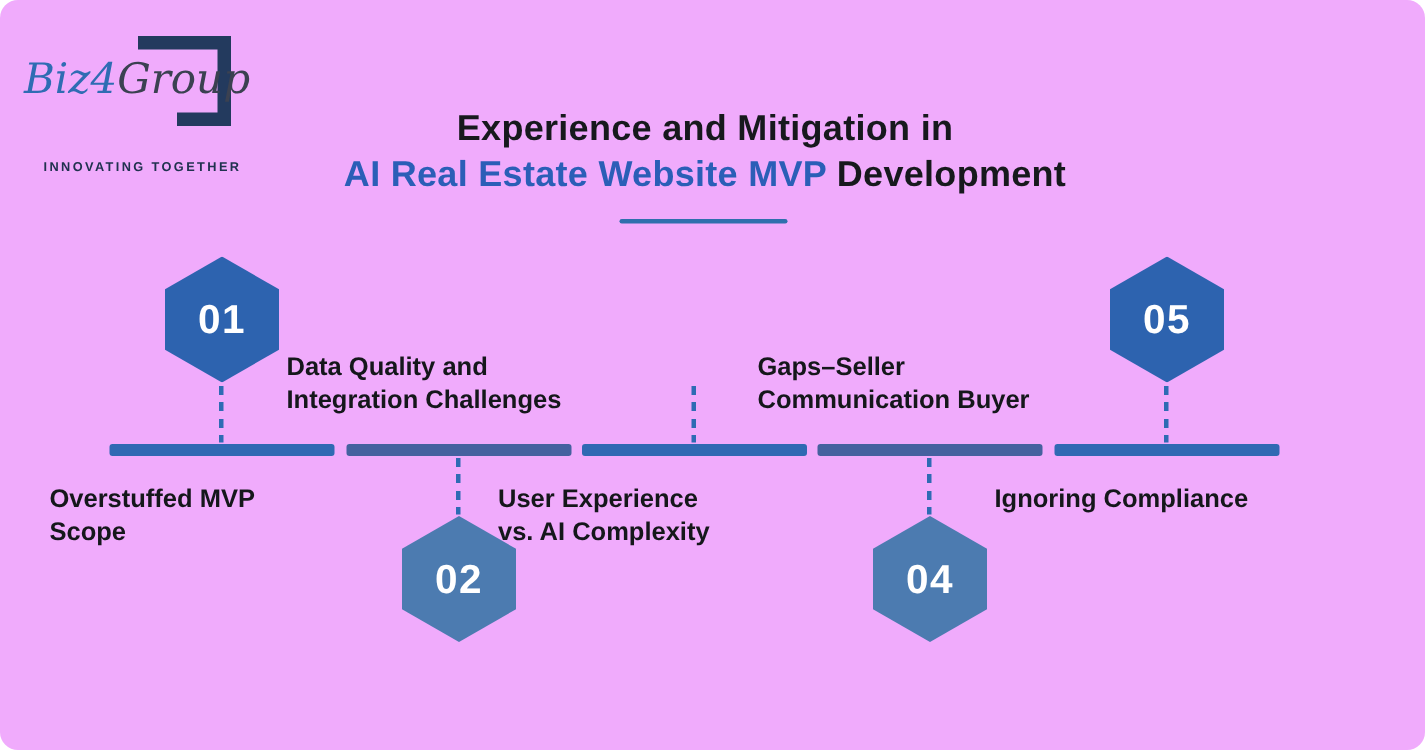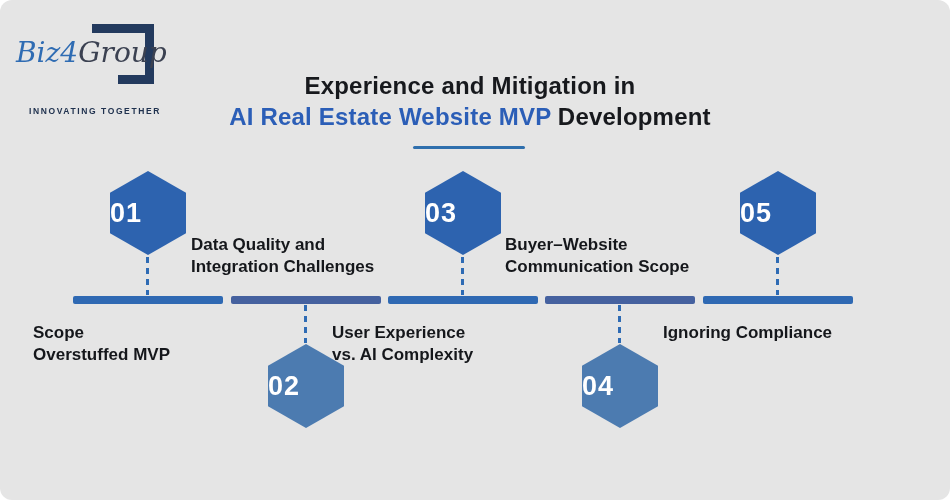--- a/index.html
+++ b/index.html
@@ -3,21 +3,21 @@
 <meta charset="utf-8">
 <style>
   * { margin: 0; padding: 0; box-sizing: border-box; }
   html, body { width: 950px; height: 500px; background: #ffffff; }
   body { font-family: "Liberation Sans", sans-serif; }
 
   .canvas {
     position: relative;
     width: 950px;
     height: 500px;
-    background: #e5e5e5;
+    background: #f0abfc;
     border-radius: 12px;
     overflow: hidden;
   }
 
   
   .logo { position: absolute; left: 14px; top: 12px; width: 180px; height: 92px; }
   .logo-frame { position: absolute; left: 0; top: 0; width: 180px; height: 92px; }
   .logo-brand {
     position: absolute; left: 2px; top: 24px;
     font-family: "DejaVu Serif", serif;
@@ -54,21 +54,21 @@
     width: 112px; height: 3px;
     background: #2f6fad;
     border-radius: 2px;
   }
 
   
   .hexagon {
     position: absolute;
     width: 76px; height: 84px;
     clip-path: polygon(50% 0, 100% 26%, 100% 74%, 50% 100%, 0 74%, 0 26%);
-    display: flex; align-items: center; justify-content: flex-start;
+    display: flex; align-items: center; justify-content: center;
     color: #ffffff;
     font-size: 27px;
     font-weight: bold;
     letter-spacing: 1px;
   }
   .hexagon.primary   { background: #2d63af; }
   .hexagon.secondary { background: #4c7bb0; }
 
   .bar {
     position: absolute; top: 296px;
@@ -114,47 +114,44 @@
     <div><span class="title-highlight">AI Real Estate Website MVP</span><span> Development</span></div>
   </div>
   <div class="title-underline"></div>
 
   <div class="hexagon primary" style="left:110px; top:171px;">
     <span>01</span>
   </div>
   <div class="connector" style="left:146px; top:257px;"></div>
   <div class="bar primary" style="left:73px;"></div>
   <div class="item-label" style="left:33px; top:322px;">
+    <div>Overstuffed MVP</div>
     <div>Scope</div>
-    <div>Overstuffed MVP</div>
   </div>
 
   <div class="item-label" style="left:191px; top:234px;">
     <div>Data Quality and</div>
     <div>Integration Challenges</div>
   </div>
   <div class="bar secondary" style="left:231px;"></div>
   <div class="connector" style="left:304px; top:305px;"></div>
   <div class="hexagon secondary" style="left:268px; top:344px;">
     <span>02</span>
   </div>
 
-  <div class="hexagon primary" style="left:425px; top:171px;">
-    <span>03</span>
-  </div>
   <div class="connector" style="left:461px; top:257px;"></div>
   <div class="bar primary" style="left:388px;"></div>
   <div class="item-label" style="left:332px; top:322px;">
     <div>User Experience</div>
     <div>vs. AI Complexity</div>
   </div>
 
   <div class="item-label" style="left:505px; top:234px;">
-    <div>Buyer–Website</div>
-    <div>Communication Scope</div>
+    <div>Gaps–Seller</div>
+    <div>Communication Buyer</div>
   </div>
   <div class="bar secondary" style="left:545px;"></div>
   <div class="connector" style="left:618px; top:305px;"></div>
   <div class="hexagon secondary" style="left:582px; top:344px;">
     <span>04</span>
   </div>
 
   <div class="hexagon primary" style="left:740px; top:171px;">
     <span>05</span>
   </div>

